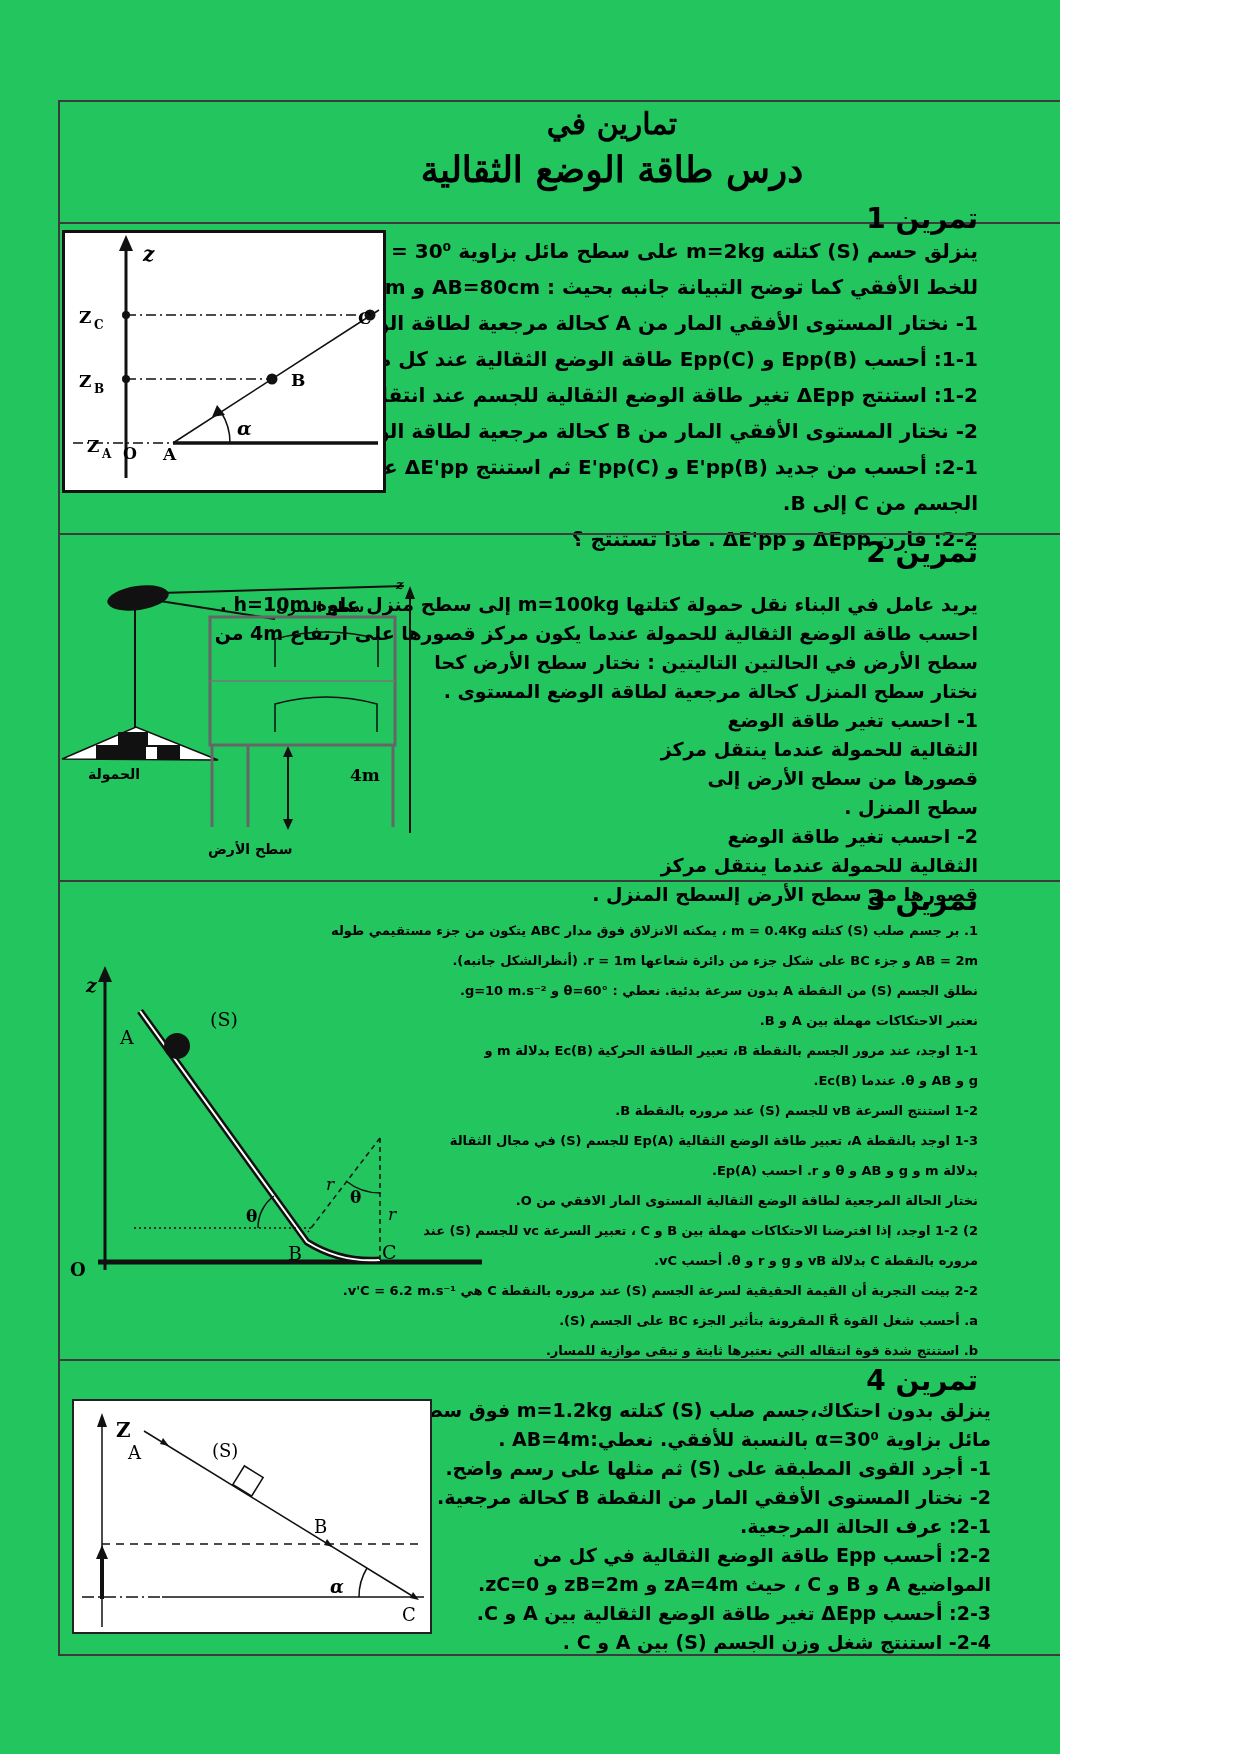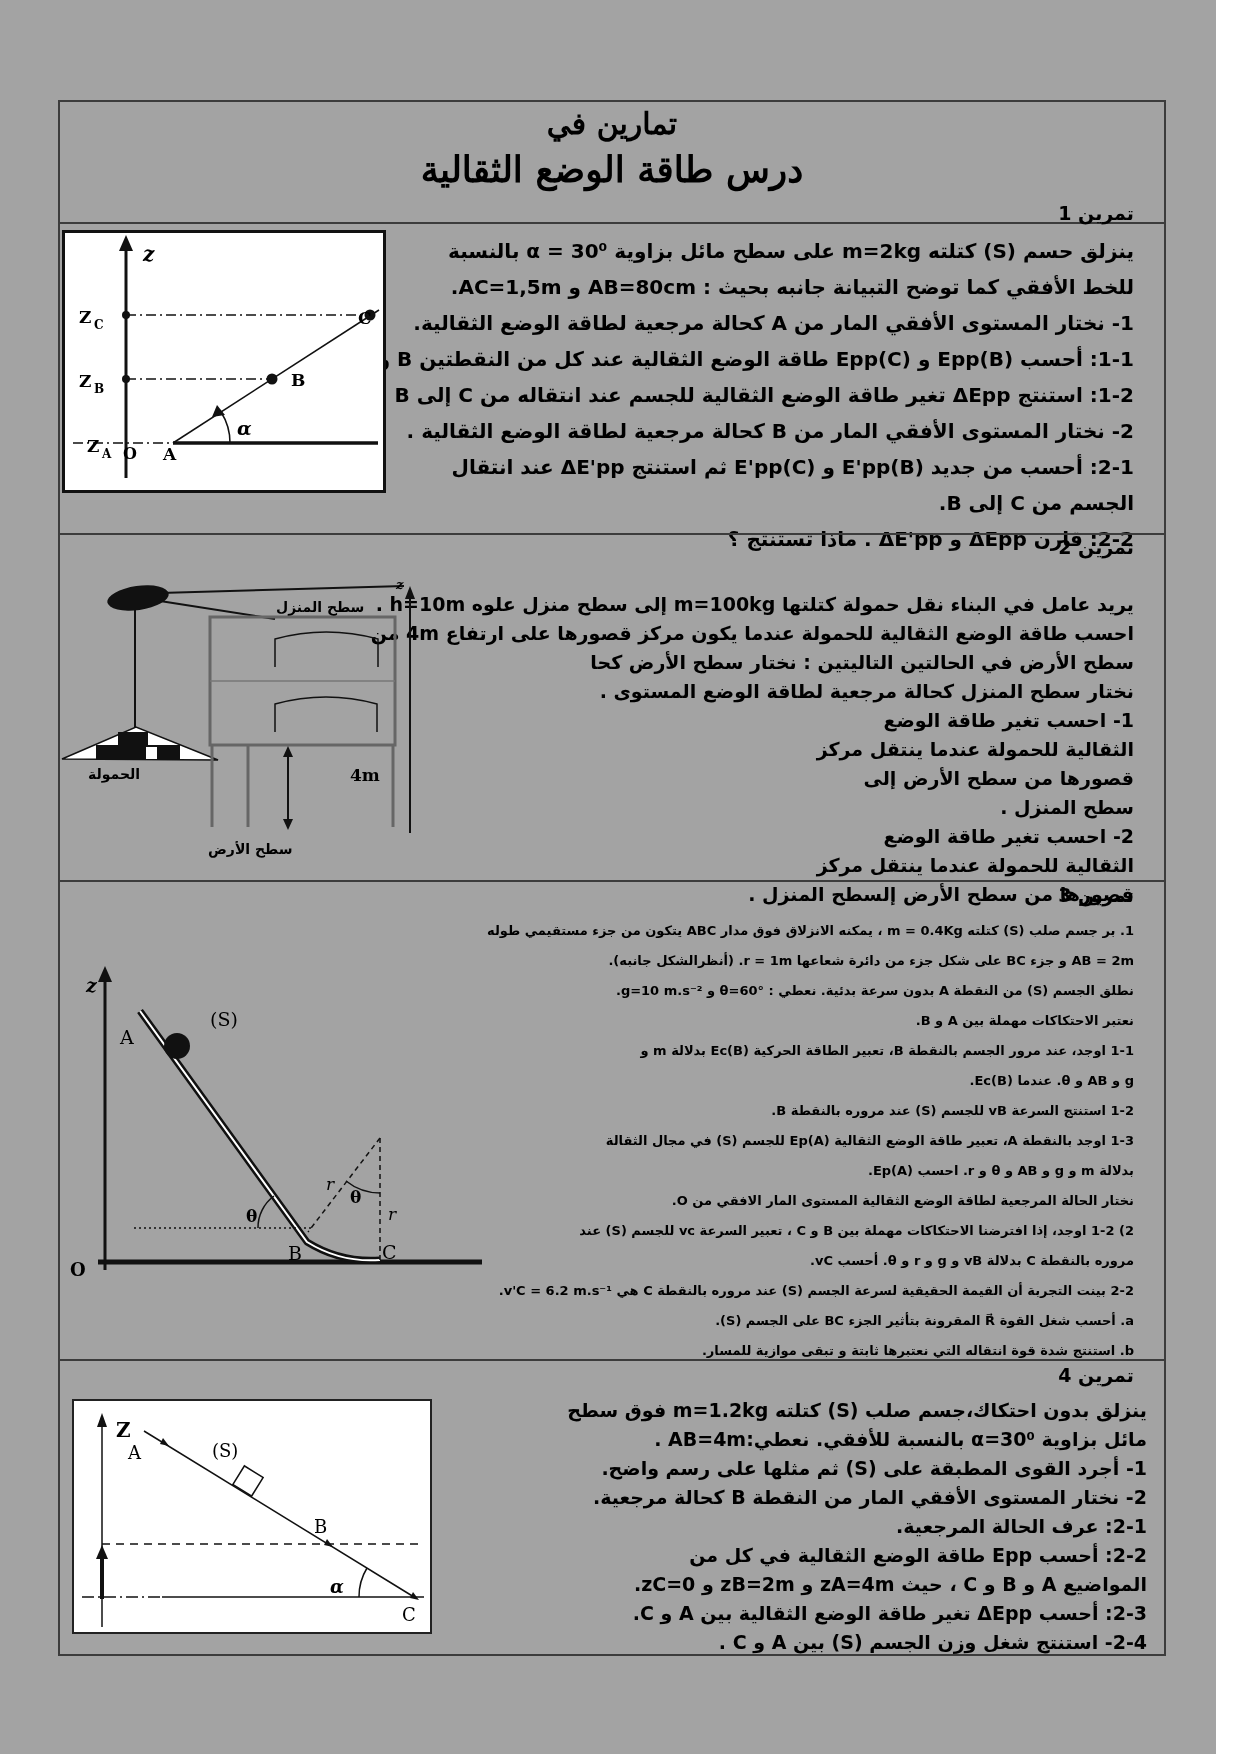--- a/index.html
+++ b/index.html
@@ -1,26 +1,26 @@
 <!DOCTYPE html>
 <html lang="ar"><head>
 <meta charset="utf-8">
 <style>
   html,body{margin:0;padding:0;background:#ffffff;}
-  .page{position:relative;width:1216px;height:1754px;background:#a3a3a3;overflow:hidden;
+  .page{position:relative;width:1060px;height:1754px;background:#22c55e;overflow:hidden;
         font-family:"DejaVu Sans",sans-serif;color:#000;}
   .frame{position:absolute;left:58px;top:100px;width:1108px;height:1556px;
          border:2px solid #3c3c3c;box-sizing:border-box;}
   .divider{position:absolute;left:58px;width:1108px;height:2px;background:#3c3c3c;}
   .title-line{position:absolute;left:58px;width:1108px;text-align:center;
               font-family:"DejaVu Serif",serif;font-weight:bold;}
   .t1{top:106px;font-size:30px;}
   .t2{top:148px;font-size:36px;}
   .heading{position:absolute;right:82px;direction:rtl;text-align:right;
-           font-size:19px;font-weight:bold;white-space:nowrap;}
+           font-size:28px;font-weight:bold;white-space:nowrap;}
   .lines{position:absolute;direction:rtl;text-align:right;font-weight:bold;white-space:nowrap;}
   .lines div{white-space:nowrap;}
   .lx1{left:395px;right:82px;top:233px;font-size:20px;line-height:36px;}
   .lx2{left:440px;right:82px;top:590px;font-size:19px;line-height:29px;}
   .lx3{left:248px;right:82px;top:916px;font-size:13px;line-height:30px;}
   .lx4{left:450px;right:69px;top:1396px;font-size:19px;line-height:29px;}
   .diagbox1{position:absolute;left:62px;top:230px;width:318px;height:257px;
             border:3px solid #111;box-sizing:content-box;background:#fff;}
   .diag2{position:absolute;left:60px;top:555px;width:410px;height:315px;}
   .diag3{position:absolute;left:62px;top:960px;width:423px;height:318px;}

